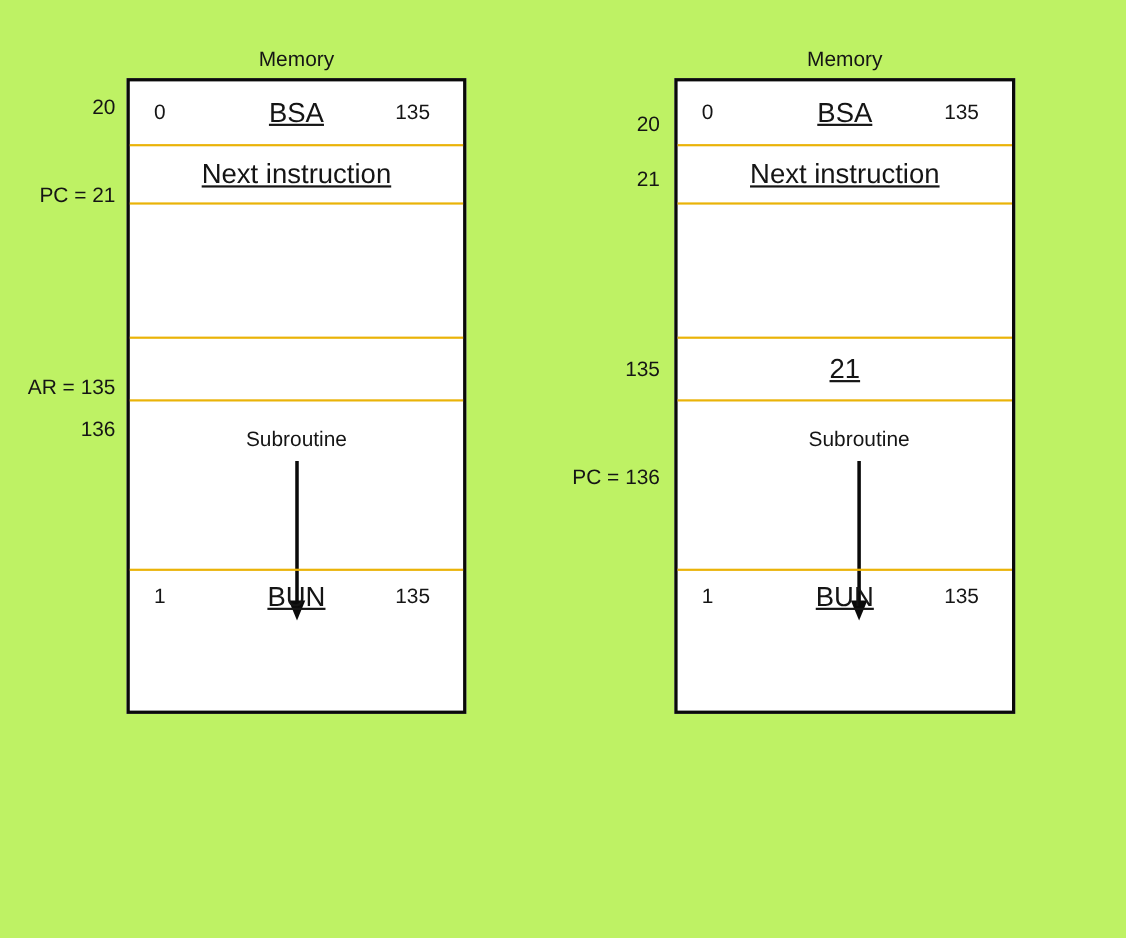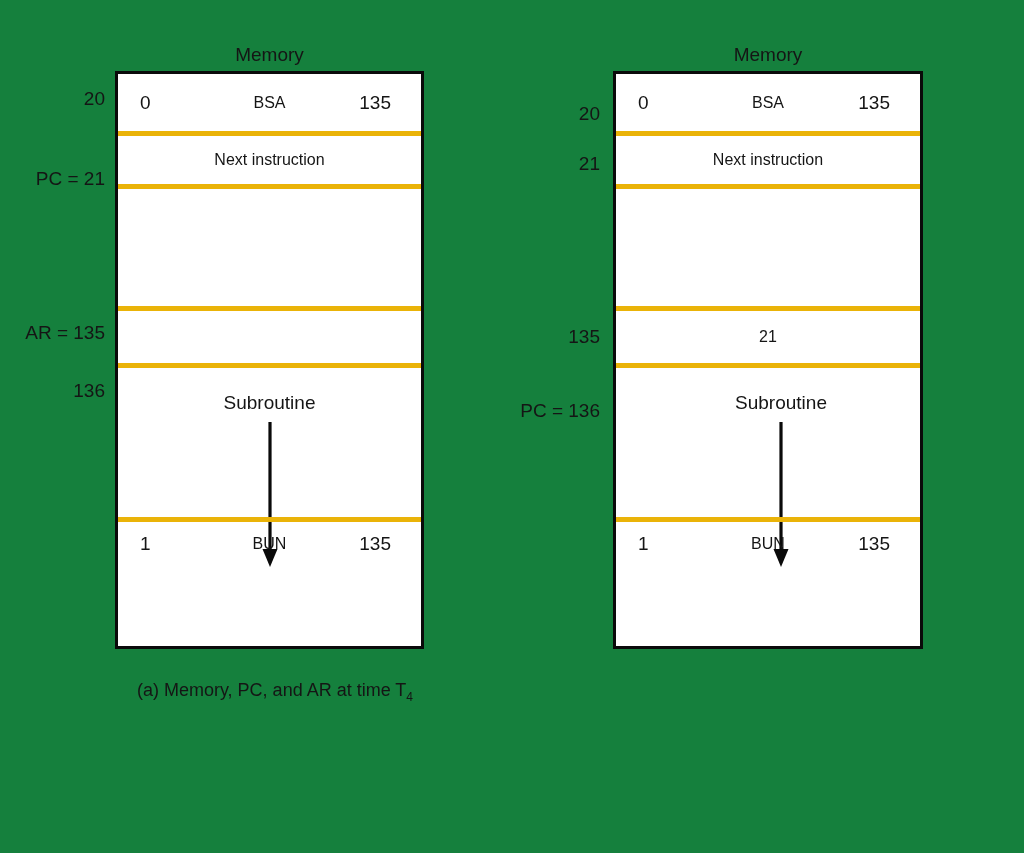--- a/index.html
+++ b/index.html
@@ -1,56 +1,57 @@
 <!DOCTYPE html>
 <html><head>
 <meta charset="utf-8">
 <style>
   * { margin:0; padding:0; box-sizing:border-box; }
   html,body { background:#ffffff; }
   .page {
     position:relative;
     width:1024px; height:853px;
-    background:#15803d;
+    background:#bef264;
     color:#151515;
     font-family:"Liberation Sans", sans-serif;
     overflow:hidden;
   }
   .memory-title {
     position:absolute; top:44px;
     text-align:center;
     font-size:19px;
   }
   .title-a { left:115px; width:309px; }
   .title-b { left:613px; width:310px; }
   .membox {
     position:absolute; top:71px;
     border:3px solid #0a0a0a;
     background:#ffffff;
   }
   .box-a { left:115px; width:309px; height:578px; }
   .box-b { left:613px; width:310px; height:578px; }
   .row { position:relative; width:100%; }
-  .row + .row { border-top:5px solid #eab308; }
+  .row + .row { border-top:2px solid #eab308; }
   .r1 { height:57px; }
   .r2 { height:53px; }
   .r3 { height:122px; }
   .r4 { height:57px; }
   .r5 { height:154px; }
   .r6 { height:49px; }
   .cell-left {
     position:absolute; left:22px; top:50%;
     transform:translateY(-50%);
     font-size:19px;
   }
   .cell-center {
     position:absolute; left:0; right:0; top:50%;
     transform:translateY(-50%);
     text-align:center;
-    font-size:16px;
+    font-size:25px;
+    text-decoration:underline;
   }
   .cell-right {
     position:absolute; right:30px; top:50%;
     transform:translateY(-50%);
     font-size:19px;
   }
   .sub-label {
     position:absolute; left:0; right:0; top:24px;
     text-align:center;
     font-size:19px;
@@ -63,26 +64,26 @@
   .box-b .arrow-svg { transform:translateX(calc(-50% + 13px)); }
   .side-label {
     position:absolute;
     width:90px;
     text-align:right;
     font-size:19px;
     white-space:nowrap;
   }
   .lbl-a-20   { left:15px;  top:88px; }
   .lbl-a-pc   { left:15px;  top:168px; }
-  .lbl-a-ar   { left:15px;  top:322px; }
+  .lbl-a-ar   { left:15px;  top:342px; }
   .lbl-a-136  { left:15px;  top:380px; }
   .lbl-b-20   { left:510px; top:103px; }
   .lbl-b-21   { left:510px; top:153px; }
   .lbl-b-135  { left:510px; top:326px; }
-  .lbl-b-pc   { left:510px; top:400px; }
+  .lbl-b-pc   { left:510px; top:424px; }
   .caption {
     position:absolute; top:680px;
     text-align:center;
     font-size:18px;
     white-space:nowrap;
   }
   .cap-a { left:95px;  width:360px; }
   .cap-b { left:580px; width:360px; }
   .caption sub { font-size:12px; }
   .figure-title {
@@ -124,21 +125,20 @@
       <span class="cell-center">BUN</span>
       <span class="cell-right">135</span>
     </div>
   </div>
 
   <div class="side-label lbl-a-20">20</div>
   <div class="side-label lbl-a-pc">PC = 21</div>
   <div class="side-label lbl-a-ar">AR = 135</div>
   <div class="side-label lbl-a-136">136</div>
 
-  <div class="caption cap-a"><span>(a) Memory, PC, and AR at time T</span><sub>4</sub></div>
 
   <div class="memory-title title-b">Memory</div>
 
   <div class="membox box-b">
     <div class="row r1">
       <span class="cell-left">0</span>
       <span class="cell-center">BSA</span>
       <span class="cell-right">135</span>
     </div>
     <div class="row r2">

